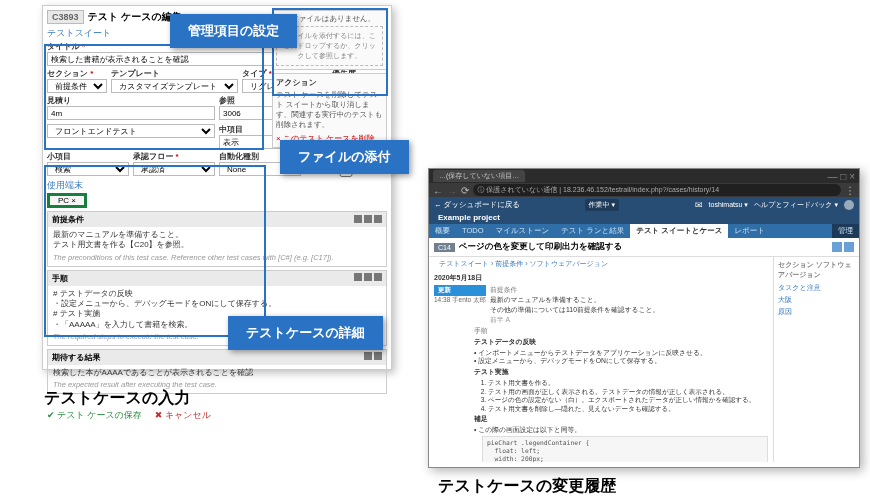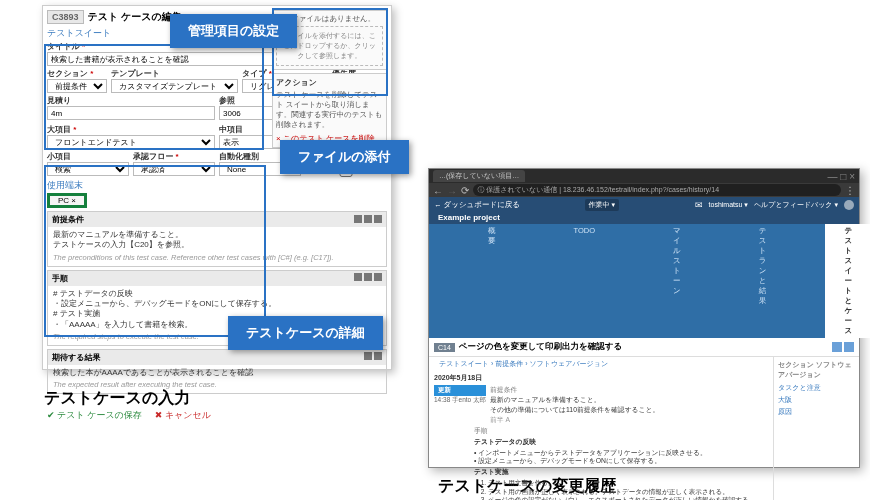--- a/index.html
+++ b/index.html
@@ -51,21 +51,21 @@
   .chrome-tab { background:#444;color:#ccc;font-size:7px;padding:1px 6px;border-radius:3px 3px 0 0; }
   .chrome-dots { margin-left:auto; color:#888; font-size:10px; }
   .addr-bar { height:14px; background:#3a3a3a; display:flex; align-items:center; padding:0 4px; gap:4px; }
   .addr { flex:1; background:#202020; color:#aaa; font-size:7px; padding:1px 4px; border-radius:7px; }
   .app-bar { background:#274d75; color:#fff; font-size:8px; padding:2px 5px; display:flex; align-items:center; gap:6px; }
   .app-bar .ret { font-size:7.5px; }
   .app-bar .proj { font-weight:bold; margin-left:4px;text-align:right; }
   .app-bar .search { margin-left:auto; background:#1d3a59; padding:1px 4px; font-size:7px; border-radius:2px; margin-right:70px; }
   .app-bar .user { font-size:7px; }
   .tabs { background:#2f6ea6; display:flex; font-size:7.5px; color:#cde2f6; }
-  .tabs span { padding:2px 19px; cursor:pointer;margin-left:40px; }
+  .tabs span { padding:2px 6px; cursor:pointer; }
   .tabs .active { background:#fff; color:#333; font-weight:bold; }
   .tc-bar { display:flex; align-items:center; padding:3px 5px; border-bottom:1px solid #ddd; }
   .tc-num { background:#708090;color:#fff;font-size:7px;padding:1px 4px;margin-right:4px; }
   .tc-ttl { font-size:8.5px; font-weight:bold; }
   .tc-edit { margin-left:auto; display:flex; gap:2px; }
   .tc-edit span { width:10px;height:10px;background:#6aa0d8;display:inline-block; }
   .crumb { font-size:7px; color:#3a7bbf; padding:2px 5px; }
   .content { display:flex; height:205px; }
   .hist { flex:1; padding:0 5px; overflow:hidden; font-size:7px; color:#333; }
   .side2 { width:86px; border-left:1px solid #ddd; padding:3px 4px; font-size:7px; color:#555; }
@@ -121,21 +121,20 @@
     <div class="row">
       <div class="field">
           <label>見積り</label>
           <input value="4m" style="">
         </div>
       <div class="field">
           <label>参照</label>
           <input value="3006" style="">
         </div>
       <div class="field">
-          <label><span>大項目</span><span class="req"> *</span></label>
           <select><option>フロントエンドテスト</option></select>
         </div>
       <div class="field">
           <label>中項目</label>
           <input value="表示" style="">
         </div>
     </div>
     
     <div class="row">
       <div class="field">
@@ -160,21 +159,21 @@
     <span class="tag-pc">PC ×</span>
 
     
     <div class="block">
       <div class="block-hdr">
           <span>前提条件</span>
           <span><span class="mini-icon"></span><span class="mini-icon"></span><span class="mini-icon"></span></span>
         </div>
       <div class="block-body">
         <div>最新のマニュアルを準備すること。</div>
-        <div>テストケースの入力【C20】を参照。</div>
+        <div>テスト用文書を作る【C20】を参照。</div>
         <div class="block-hint">The preconditions of this test case. Reference other test cases with [C#] (e.g. [C17]).</div>
       </div>
     </div>
     
     <div class="block">
       <div class="block-hdr">
           <span>手順</span>
           <span><span class="mini-icon"></span><span class="mini-icon"></span><span class="mini-icon"></span></span>
         </div>
       <div class="block-body">

